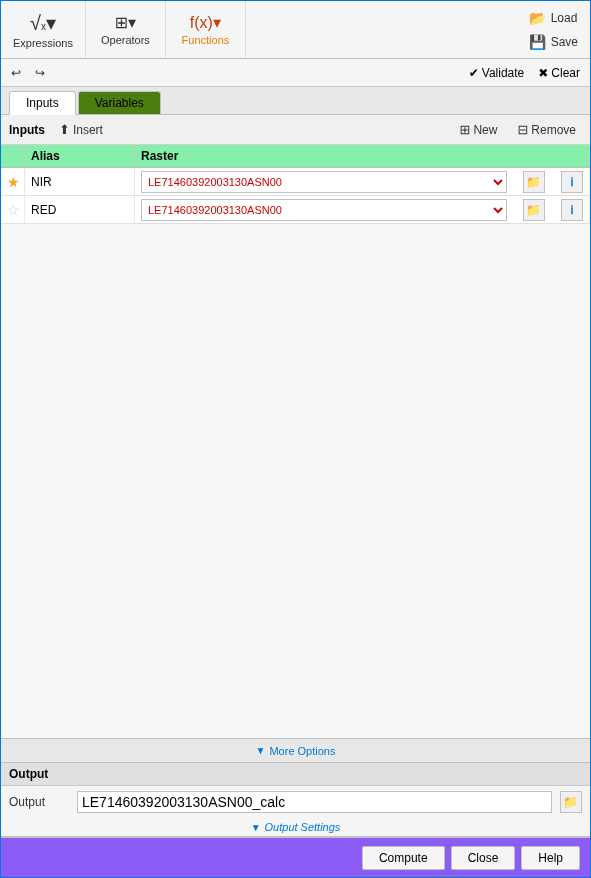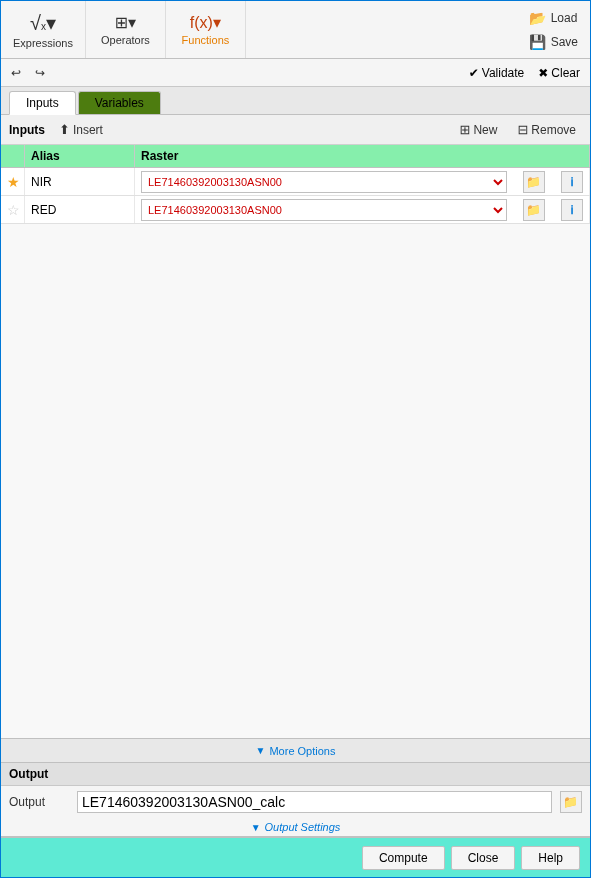--- a/index.html
+++ b/index.html
@@ -297,21 +297,21 @@
       display: flex;
       align-items: center;
       justify-content: center;
       padding: 3px;
       cursor: pointer;
     }
     .output-settings-text { color: #0078d7; font-size: 11px; font-style: italic; }
     .output-settings-arrow { color: #0078d7; font-size: 10px; margin-right: 4px; }
 
     .bottom-bar {
-      background: #5eead4;
+      background: #8b5cf6;
       border-top: 1px solid #c0c0c0;
       display: flex;
       align-items: center;
       justify-content: flex-end;
       padding: 6px 10px;
       gap: 6px;
       flex-shrink: 0;
       height: 40px;
     }
     .bottom-btn {

